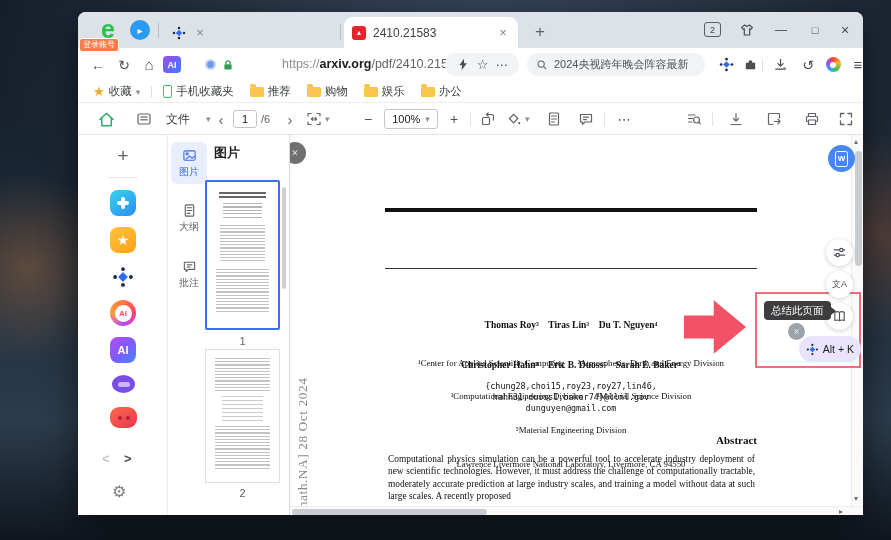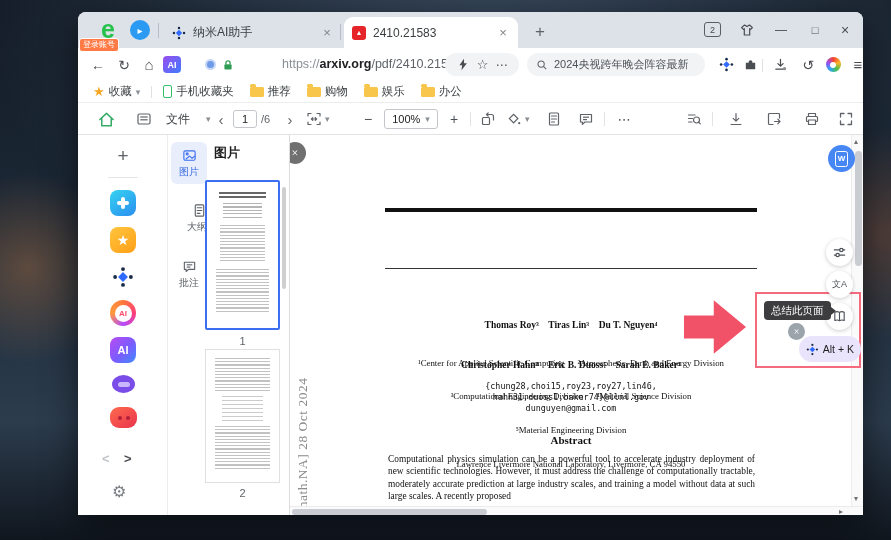--- a/index.html
+++ b/index.html
@@ -76,21 +76,21 @@
   .content{position:relative;flex:1;background:#fff;overflow:hidden;
     font-family:"Liberation Serif","DejaVu Serif",serif;}
   
   .stamp{left:5px;top:166px;height:216px;writing-mode:vertical-rl;transform:rotate(180deg);font-size:13.5px;color:#8a8a8a;letter-spacing:.5px;}
   .rule-thick{left:95px;top:73px;width:372px;height:3.5px;background:#111;}
   .rule-thin{left:95px;top:133px;width:372px;height:1px;background:#333;}
   .ptitle{left:78px;top:88px;width:407px;text-align:center;font-size:15px;font-weight:bold;color:#111;line-height:19px;}
   .authors{left:95px;top:158px;width:372px;text-align:center;font-size:9.5px;font-weight:bold;color:#111;line-height:13.2px;white-space:pre;}
   .affils{left:95px;top:200px;width:372px;text-align:center;font-size:8.8px;color:#111;line-height:11.3px;white-space:pre;}
   .emails{left:95px;top:246px;width:372px;text-align:center;font-family:"DejaVu Sans Mono",monospace;font-size:8.4px;color:#111;line-height:10.8px;}
-  .abshead{left:95px;top:299px;width:372px;text-align:center;font-size:11px;font-weight:bold;color:#111;}
+  .abshead{left:95px;top:299px;width:372px;text-align:right;font-size:11px;font-weight:bold;color:#111;}
   .abstext{left:98px;top:318px;width:367px;font-size:9.4px;color:#111;line-height:12.4px;text-align:justify;}
   
   .circle-btn{border-radius:50%;background:#fff;box-shadow:0 1px 4px rgba(0,0,0,.2);display:flex;align-items:center;justify-content:center;}
   .closegray{left:-6px;top:7px;width:22px;height:22px;border-radius:50%;background:#707070;color:#fff;font-size:12px;display:flex;align-items:center;justify-content:center;z-index:20;}
   .wbtn{left:538px;top:10px;width:27px;height:27px;border-radius:50%;background:#4687f4;display:flex;align-items:center;justify-content:center;z-index:20;}
   .wdoc{width:13px;height:16px;border:1.2px solid #fff;border-radius:2.5px;color:#fff;font-size:8px;font-weight:bold;display:flex;align-items:center;justify-content:center;font-family:"Liberation Sans",sans-serif;}
   .annobox{left:465px;top:157px;width:106px;height:76px;border:2px solid #f56b7e;z-index:15;}
   .tooltip{left:474px;top:166px;height:19px;background:#3d3d40;border-radius:4px;color:#fff;font-size:10.5px;display:flex;align-items:center;padding:0 7px;z-index:22;font-family:"Liberation Sans",sans-serif;white-space:nowrap;}
   .tooltip:after{content:"";position:absolute;right:-5px;top:6px;border-left:5px solid #3d3d40;border-top:4px solid transparent;border-bottom:4px solid transparent;}
   .xgray{left:498px;top:188px;width:17px;height:17px;border-radius:50%;background:#9ba3ab;color:#fff;font-size:10px;display:flex;align-items:center;justify-content:center;z-index:23;}
@@ -122,21 +122,20 @@
     <div class="r tab inactive">
       <span>
         <svg width="14" height="14" viewBox="0 0 24 24">
               <rect x="8.2" y="8.2" width="7.6" height="7.6" fill="#2f6bff" transform="rotate(45 12 12)"></rect>
               <circle cx="12" cy="3.4" r="2.1" fill="#1a2b4a"></circle>
               <circle cx="12" cy="20.6" r="2.1" fill="#1a2b4a"></circle>
               <circle cx="3.4" cy="12" r="2.1" fill="#1a2b4a"></circle>
               <circle cx="20.6" cy="12" r="2.1" fill="#1a2b4a"></circle>
             </svg>
       </span>
-      <span class="lbl">纳米AI助手</span>
       <span class="x">×</span>
     </div>
     <div class="r tab-div"></div>
     <div class="r tab active">
       <span style="width:14px;height:14px;border-radius:3px;background:#e5252a;display:flex;align-items:center;justify-content:center;color:#fff;font-size:7px;">▲</span>
       <span class="lbl">2410.21583</span>
       <span class="x">×</span>
     </div>
     <div class="r newtab">+</div>
 
@@ -384,21 +383,21 @@
     <div class="panel">
       <div class="r ptab sel" style="top:7px;">
         <svg width="15" height="15" viewBox="0 0 16 16" fill="none" stroke="#3b6ef0" stroke-width="1.2" stroke-linejoin="round">
               <rect x="2" y="3" width="12" height="10" rx="1.5"></rect>
               <circle cx="5.5" cy="6.3" r="1.1"></circle>
               <path d="M4 12 L8 8.6 L10.8 10.9 L14 8.4"></path>
             </svg>
         <span>图片</span>
       </div>
       <div class="r phead">图片</div>
-      <div class="r ptab" style="top:62px;align-items:flex-end;">
+      <div class="r ptab" style="top:62px;">
         <svg width="15" height="15" viewBox="0 0 16 16" fill="none" stroke="#5f6368" stroke-width="1.2" stroke-linecap="round">
               <rect x="3.5" y="2" width="9" height="12" rx="1"></rect>
               <line x1="5.5" y1="5" x2="10.5" y2="5"></line>
               <line x1="5.5" y1="8" x2="10.5" y2="8"></line>
               <line x1="5.5" y1="11" x2="8.5" y2="11"></line>
             </svg>
         <span>大纲</span>
       </div>
       <div class="r ptab" style="top:118px;">
         <svg width="15" height="15" viewBox="0 0 16 16" fill="none" stroke="#5f6368" stroke-width="1.2" stroke-linejoin="round">

